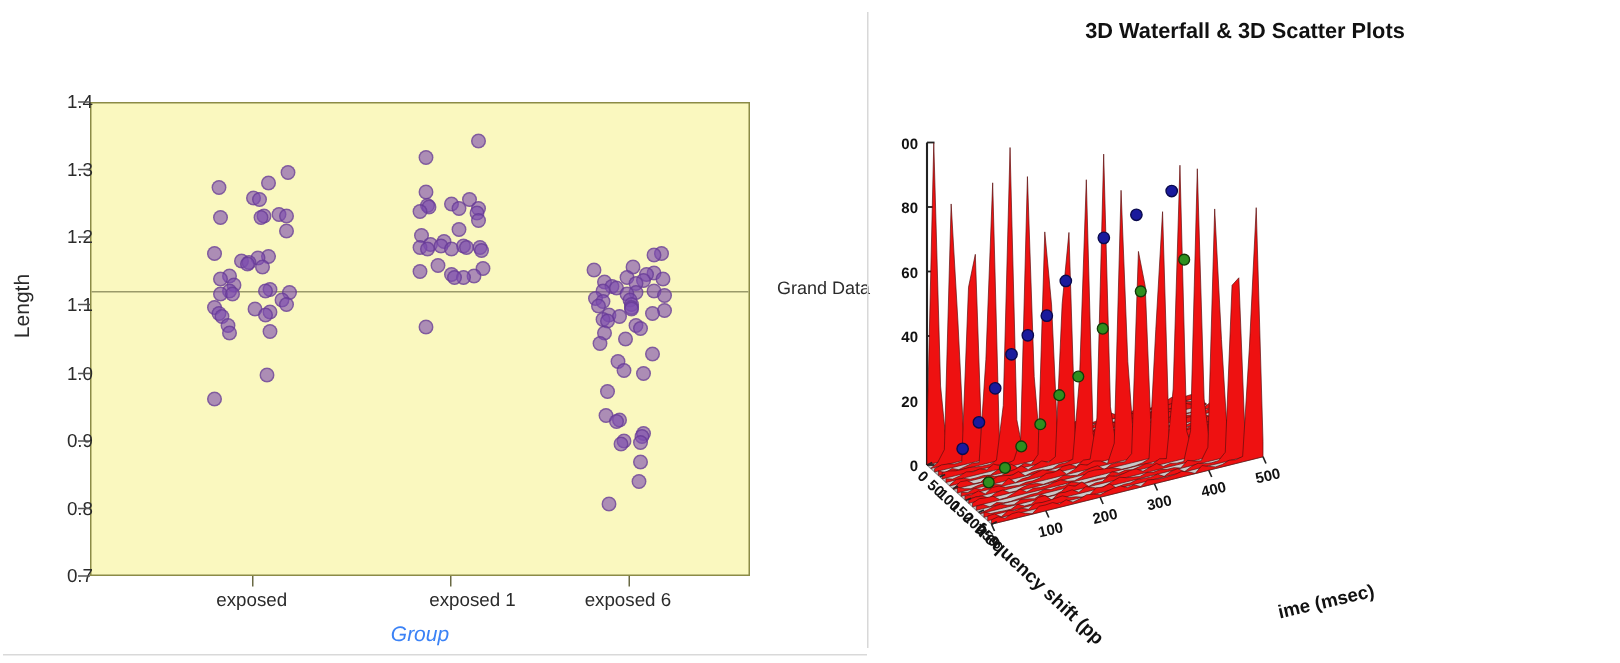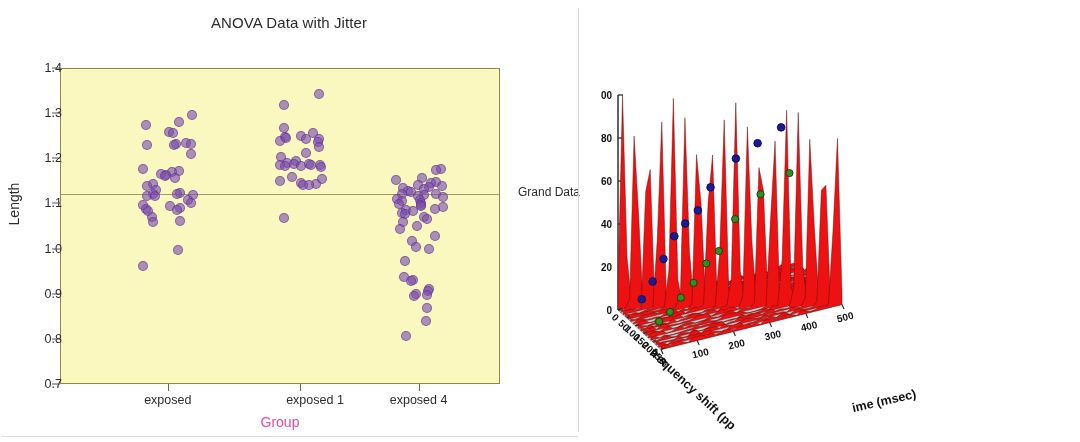--- a/index.html
+++ b/index.html
@@ -69,21 +69,21 @@
   .x-tick-mark {
     position: absolute; top: 384px; width: 1px; height: 7px; background: #6a6a45;
   }
   .x-tick-label {
     position: absolute; top: 393px; width: 120px;
     text-align: center; font-size: 12.5px; color: #2b2b2b;
     transform: translateX(-60px);
   }
   #anova-xlabel {
     position: absolute; left: 60px; top: 414px; width: 440px;
-    text-align: center; font-size: 14px; color: #ec4899;
+    text-align: center; font-size: 14px; color: #3b82f6; font-style: italic;
   }
   #grand-mean-label {
     position: absolute; left: 518px; top: 191px;
     font-size: 12px; color: #2b2b2b; white-space: nowrap;
   }
 
   
   #panel-3d { position: absolute; left: 580px; top: 0; width: 500px; height: 442px; }
   #plot3d-title {
     position: absolute; left: 0; top: 13px; width: 500px;
@@ -94,21 +94,20 @@
   .ax-tick-txt { font-family: "Liberation Sans", sans-serif; font-size: 10px; font-weight: bold; fill: #111; }
   .ax-name-txt { font-family: "Liberation Sans", sans-serif; font-size: 12.5px; font-weight: bold; fill: #111; }
 </style>
 </head>
 <body>
 
 <div id="page">
 
   <div id="panel-anova">
 
-    <div id="anova-title">ANOVA Data with Jitter</div>
 
     <div id="anova-ylabel">Length</div>
 
     <div id="anova-yaxis"></div>
 
     <div id="anova-plotarea">
       <div id="anova-grandmean-line" style="top: 125.497px;"></div>
       <div id="dots-layer">
           <div class="jitter-dot" style="left: 130.979px; top: 46.4971px;"></div>
           <div class="jitter-dot" style="left: 117.596px; top: 52.8171px;"></div>
@@ -256,26 +255,27 @@
       <div class="y-tick-mark" style="top: 293.714px;"></div>
       <div class="y-tick-label" style="top: 338.857px;">0.8</div>
       <div class="y-tick-mark" style="top: 338.857px;"></div>
       <div class="y-tick-label" style="top: 384px;">0.7</div>
       <div class="y-tick-mark" style="top: 384px;"></div>
       <div class="x-tick-mark" style="left: 167.8px;"></div>
       <div class="x-tick-label" style="left: 167.8px;">exposed</div>
       <div class="x-tick-mark" style="left: 299.8px;"></div>
       <div class="x-tick-label" style="left: 315px;">exposed 1</div>
       <div class="x-tick-mark" style="left: 418.6px;"></div>
-      <div class="x-tick-label" style="left: 418.6px;">exposed 4</div>
+      <div class="x-tick-label" style="left: 418.6px;">exposed 6</div>
     </div>
 
   <div class="v-divider"></div>
 
   <div id="panel-3d">
+    <div id="plot3d-title">3D Waterfall &amp; 3D Scatter Plots</div>
     <div id="plot3d-canvas-wrap">
       <svg id="plot3d" width="500" height="442" viewBox="0 0 500 442">
           <polygon points="38,310 219,265 262,304.5 81,349.5" fill="#c9c9c9" stroke="#8a8a8a" stroke-width="0.7"></polygon>
           <line x1="38" y1="310" x2="38" y2="95" stroke="#222" stroke-width="1.4"></line>
           <line x1="38" y1="310" x2="43" y2="310" stroke="#222" stroke-width="1.2"></line>
           <text x="32" y="314" text-anchor="end" class="ax-tick-txt">0</text>
           <line x1="38" y1="267" x2="43" y2="267" stroke="#222" stroke-width="1.2"></line>
           <text x="32" y="271" text-anchor="end" class="ax-tick-txt">20</text>
           <line x1="38" y1="224" x2="43" y2="224" stroke="#222" stroke-width="1.2"></line>
           <text x="32" y="228" text-anchor="end" class="ax-tick-txt">40</text>

